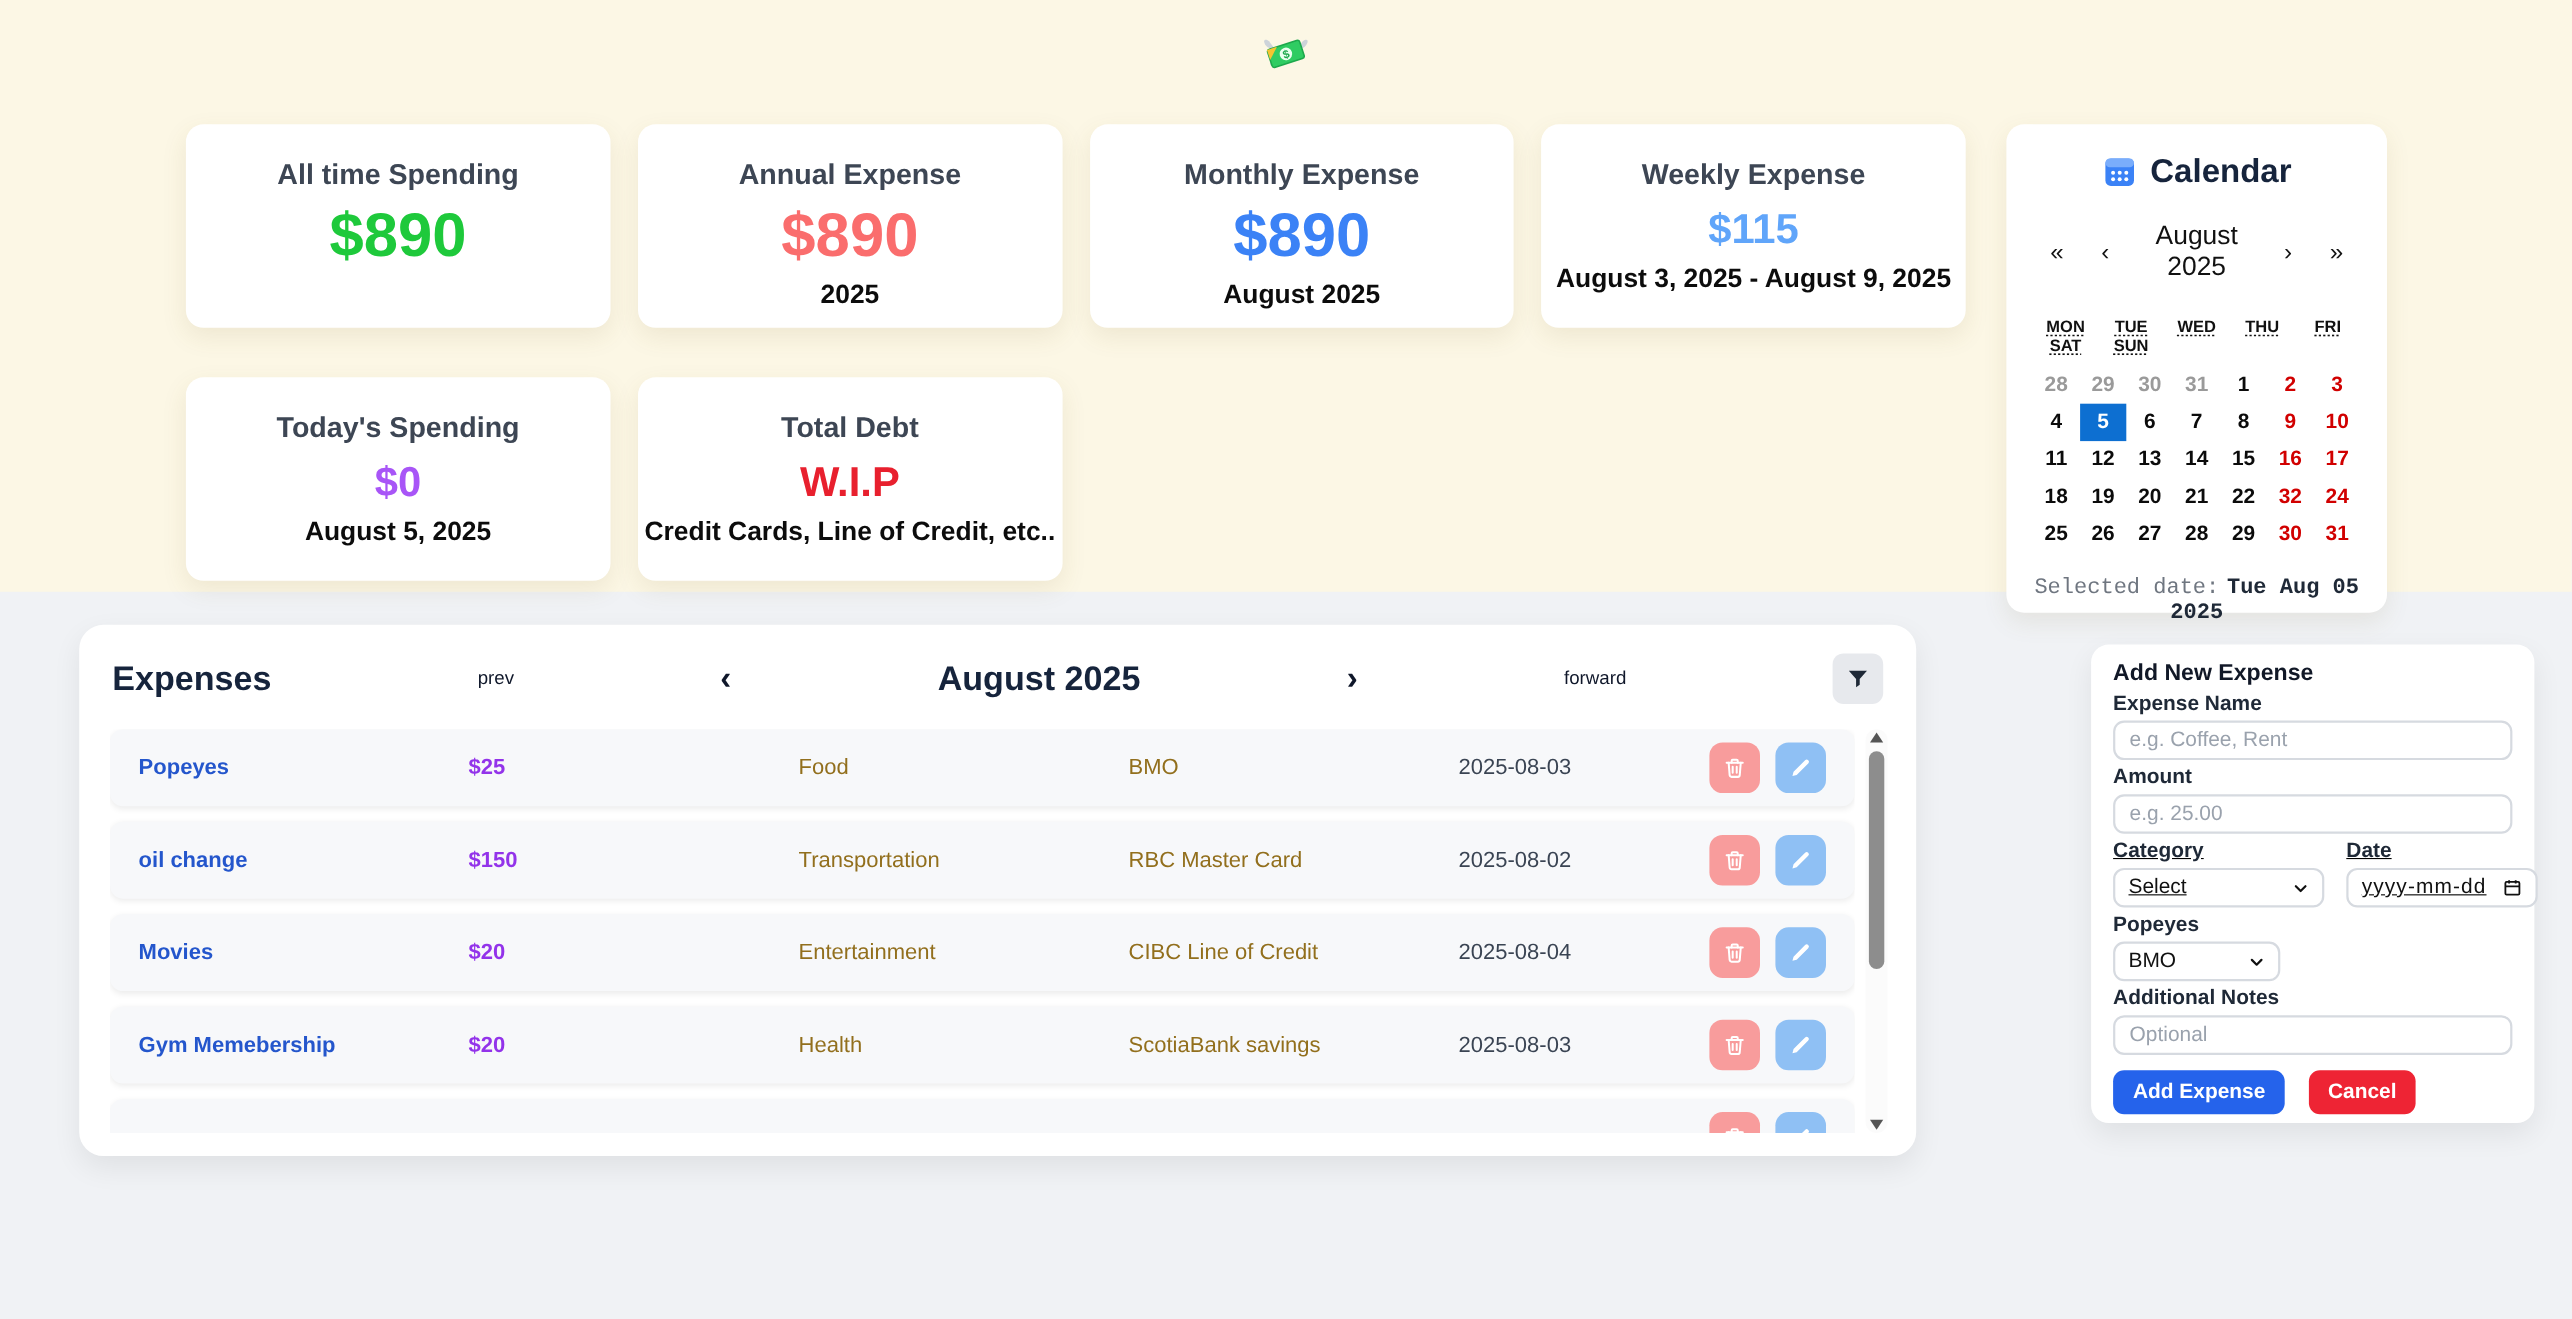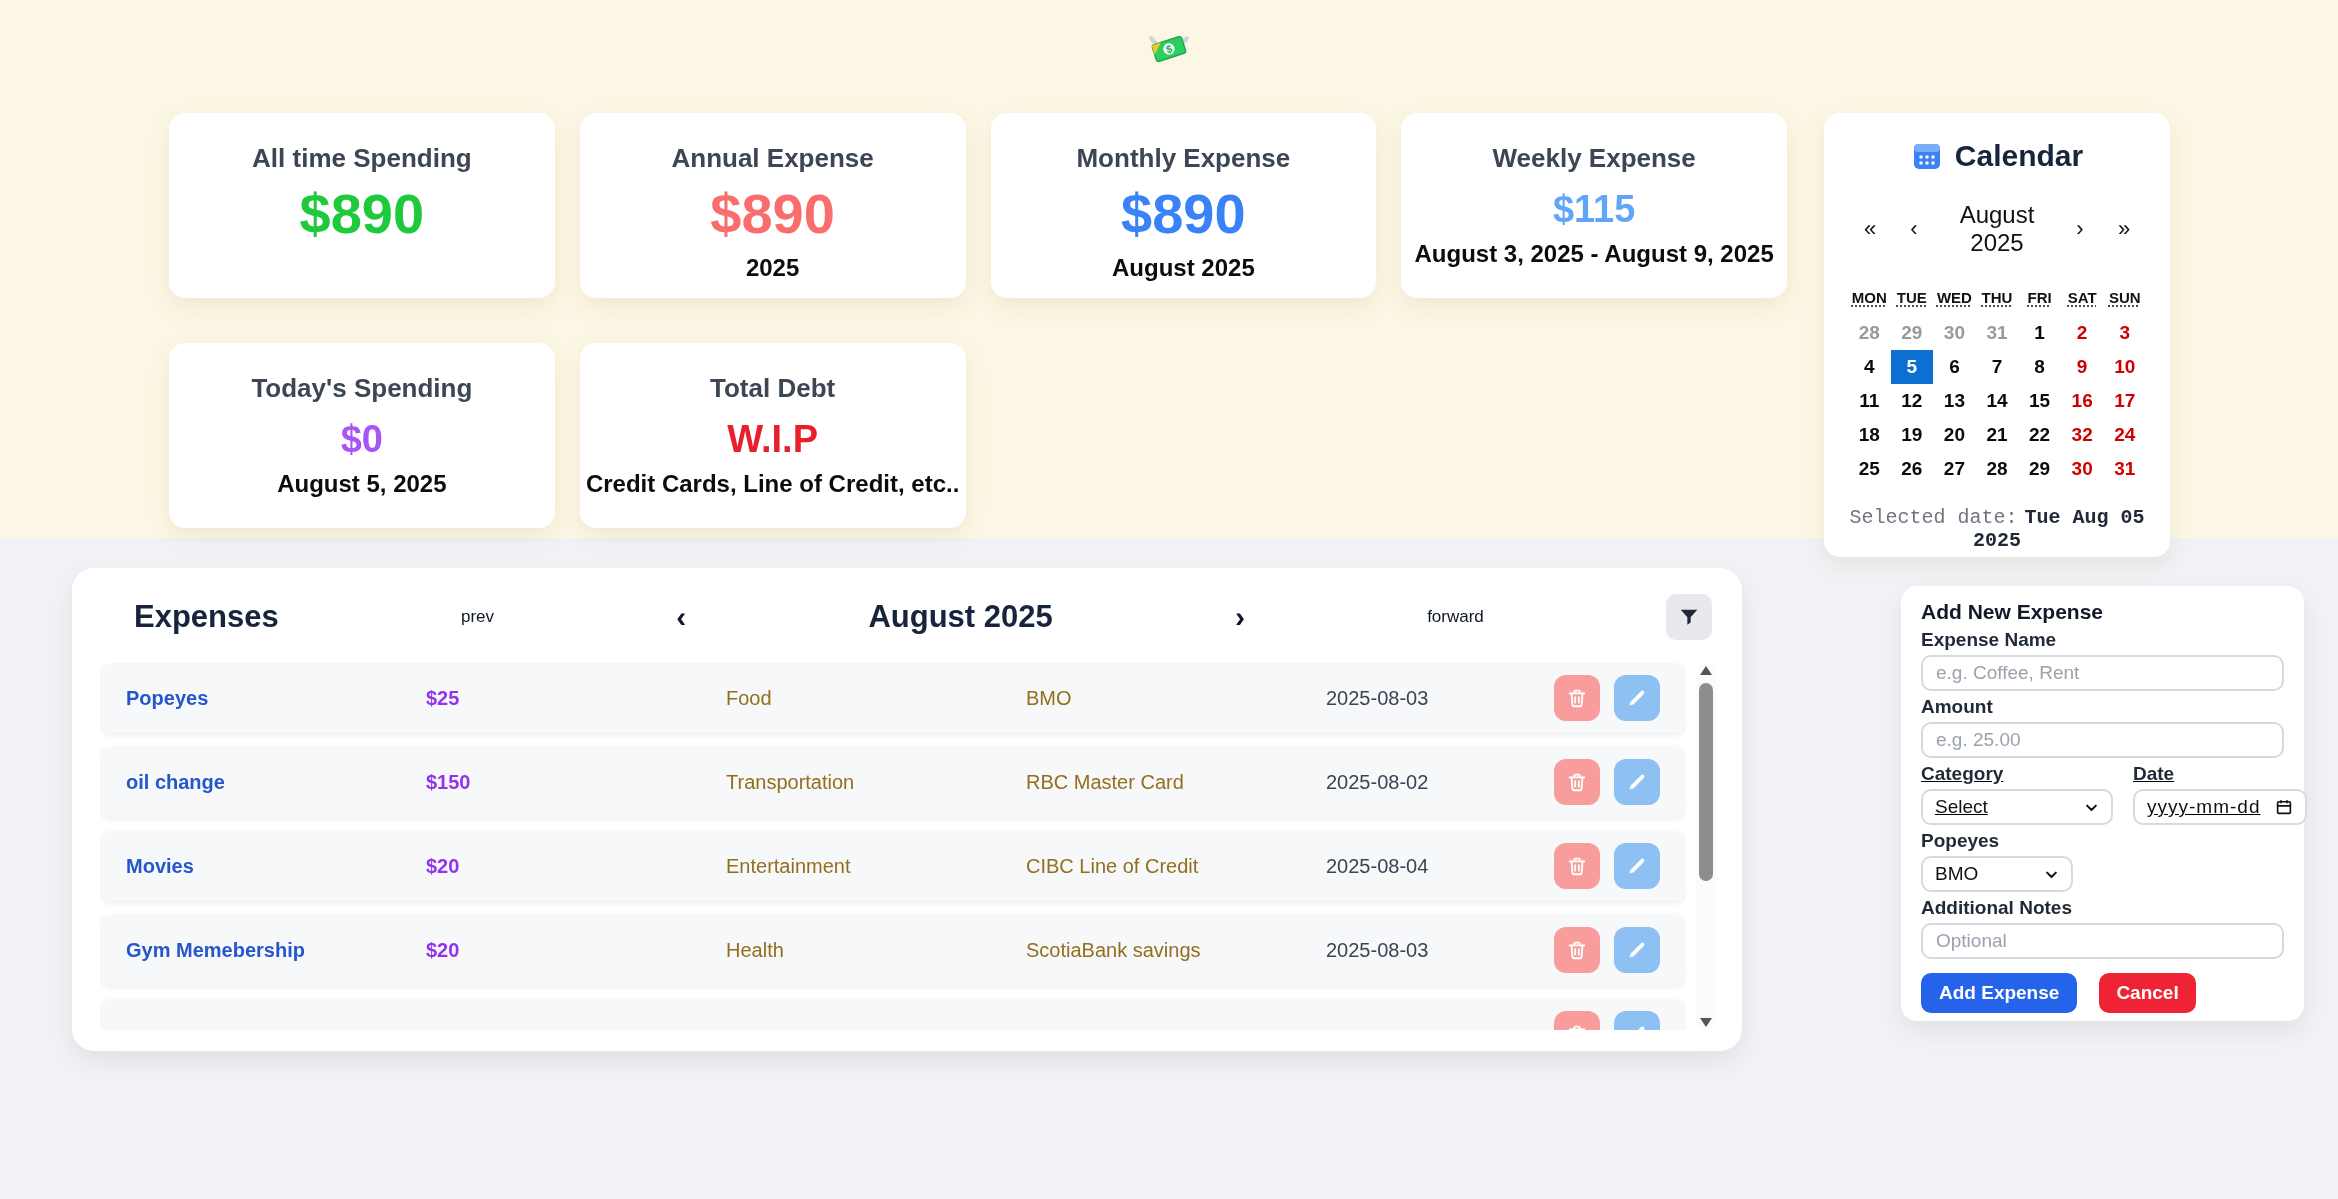--- a/index.html
+++ b/index.html
@@ -18,33 +18,33 @@
   .card-value{font-size:56px;font-weight:800;margin-top:12px;line-height:1;}
   .cards-grid .card:nth-child(n+4) .card-value{font-size:38px;margin-top:16px;}
   .card-sub{font-size:24px;font-weight:700;color:#0c0c0c;margin-top:12px;}
 
   .calendar-card{width:346px;height:444px;background:#fff;border-radius:16px;box-shadow:0 8px 22px rgba(120,100,40,.10);
         padding:18px 24px;box-sizing:border-box;}
   .cal-title{display:flex;justify-content:center;align-items:center;gap:12px;font-size:30px;font-weight:800;color:#16243c;margin-top:8px;}
   .cal-nav{display:flex;align-items:center;margin-top:28px;color:#111;}
   .cal-nav-btn{width:44px;text-align:center;font-size:22px;cursor:pointer;}
   .cal-nav-label{flex:1;text-align:center;font-size:24px;font-weight:500;}
-  .cal-weekdays{display:grid;grid-template-columns:repeat(7,1fr);margin-top:32px;}
+  .cal-weekdays{display:grid;grid-template-columns:repeat(5,1fr);margin-top:32px;}
   .cal-wd{text-align:center;font-size:15px;font-weight:700;color:#111;text-decoration:underline dotted;text-underline-offset:3px;}
   .cal-grid{display:grid;grid-template-columns:repeat(7,1fr);margin-top:10px;}
   .cal-day{height:34px;display:flex;align-items:center;justify-content:center;font-size:19px;font-weight:600;color:#0b0b0b;}
   .cal-day.muted{color:#9a9a9a;}
   .cal-day.weekend{color:#d10000;}
   .cal-day.selected{background:#0d6fd1;color:#fff;}
   .cal-footer{margin-top:20px;text-align:center;font-size:20px;color:#6f7680;font-family:Liberation Mono, monospace;}
   .cal-footer .sel-date{font-weight:700;color:#1f2937;margin-left:7px;}
 
   .expenses-panel{position:absolute;left:72px;top:568px;width:1670px;height:483px;background:#fff;border-radius:22px;
         box-shadow:0 10px 26px rgba(0,0,0,.07);box-sizing:border-box;}
-  .exp-header{position:absolute;top:26px;left:30px;right:30px;height:46px;display:flex;align-items:center;justify-content:space-between;margin-left:32px;}
+  .exp-header{position:absolute;top:26px;left:30px;right:30px;height:46px;display:flex;align-items:center;justify-content:space-between;}
   .exp-title{font-size:31px;font-weight:800;color:#16243c;}
   .exp-nav-text{font-size:17px;color:#0f172a;cursor:pointer;}
   .exp-chevron{font-size:30px;font-weight:700;color:#0f172a;cursor:pointer;line-height:1;}
   .exp-month{font-size:31px;font-weight:800;color:#16243c;}
   .filter-btn{width:46px;height:46px;border-radius:10px;background:#e7e9ed;display:flex;align-items:center;justify-content:center;cursor:pointer;}
 
   .exp-list{position:absolute;left:28px;right:56px;top:95px;bottom:21px;overflow:hidden;}
   .exp-row{height:70px;border-radius:12px;background:#f7f8fa;box-shadow:0 2px 6px rgba(0,0,0,.08);margin-bottom:14px;
         display:grid;grid-template-columns:300px 300px 300px 300px 1fr 130px;align-items:center;padding:0 26px;box-sizing:border-box;}
   .exp-name{font-size:20px;font-weight:600;color:#2456cc;}

